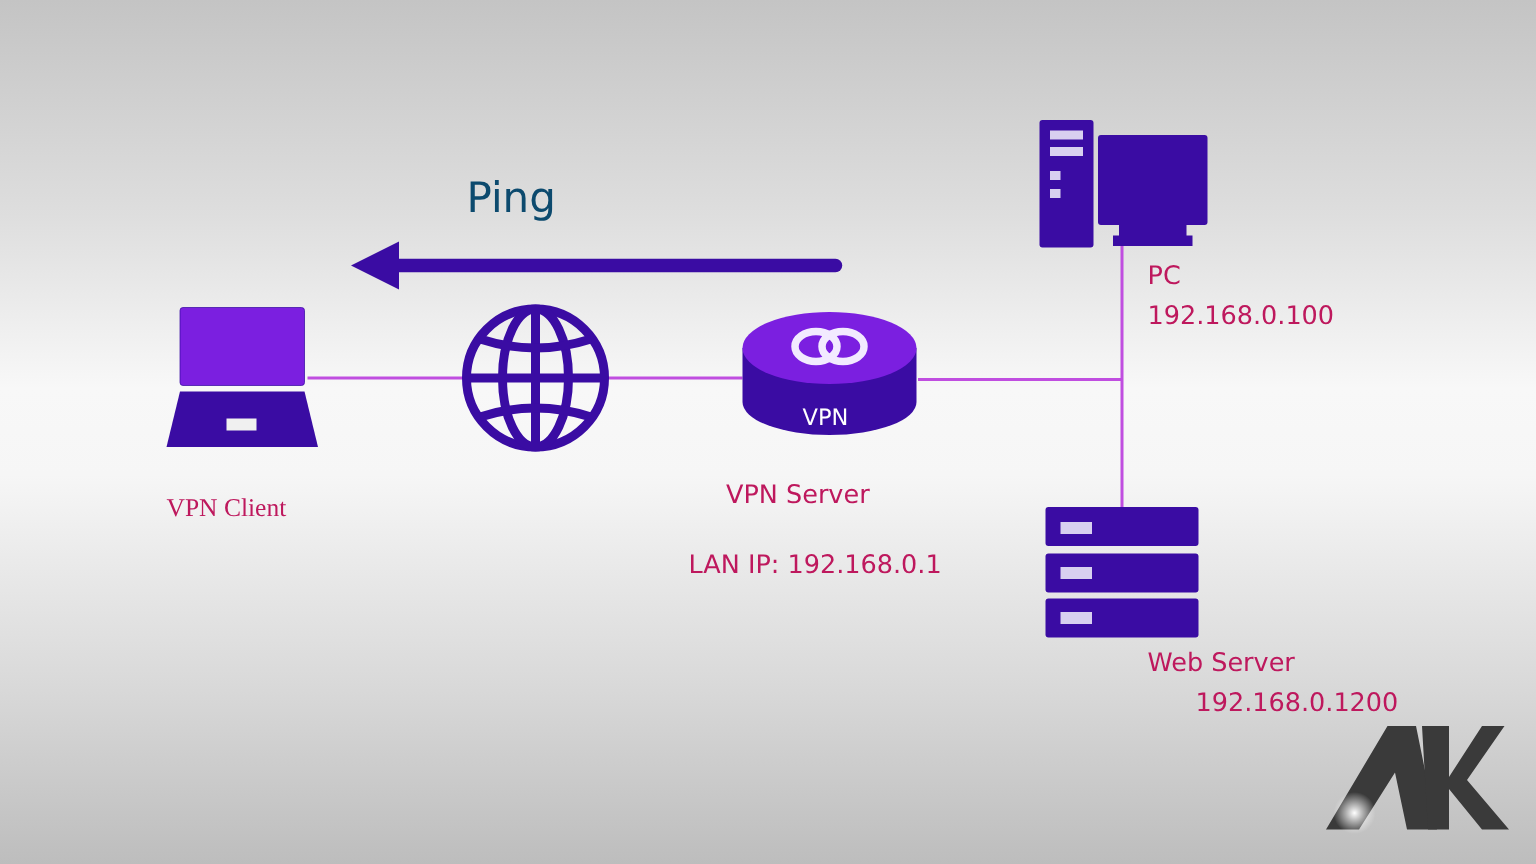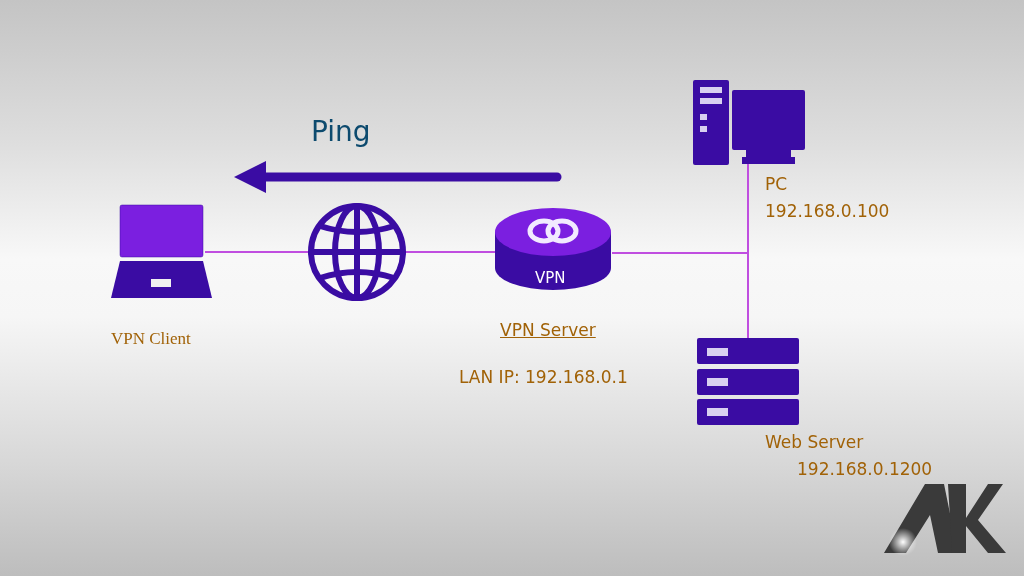--- a/index.html
+++ b/index.html
@@ -1,19 +1,19 @@
 <!DOCTYPE html>
 <html><head>
 <meta charset="utf-8">
 <style>
   html,body{margin:0;padding:0;}
   body{width:1024px;height:576px;overflow:hidden;position:relative;
     background:linear-gradient(180deg,#c4c4c4 0%,#dedede 25%,#f8f8f8 45%,#f6f6f6 55%,#d8d8d8 80%,#bdbdbd 100%);
     font-family:"DejaVu Sans",sans-serif;}
-  .lbl{position:absolute;color:#a16207;font-size:17px;line-height:24px;white-space:nowrap;font-family:"DejaVu Sans",sans-serif;}
+  .lbl{position:absolute;color:#be185d;font-size:17px;line-height:24px;white-space:nowrap;font-family:"DejaVu Sans",sans-serif;}
   svg.main{position:absolute;left:0;top:0;}
 </style>
 </head>
 <body>
 
 <svg class="main" width="1024" height="576" viewBox="0 0 1024 576">
 
   <g>
     <line x1="205" y1="252" x2="310" y2="252" stroke="#c04ee0" stroke-width="2"></line>
     <line x1="405" y1="252" x2="495" y2="252" stroke="#c04ee0" stroke-width="2"></line>
@@ -81,20 +81,20 @@
     <circle cx="903" cy="542" r="14" fill="url(#glow)"></circle>
   </g>
 </svg>
 
 <div class="lbl" style="left:311px;top:114px;font-size:28px;line-height:36px;color:#0c4a6e;">Ping</div>
 
 <div class="lbl" style="left:111px;top:327px;font-family:Liberation Serif, serif;">VPN Client</div>
 
 <div class="lbl" style="left:535px;top:266px;color:#ffffff;font-weight:normal;font-size:15px;">VPN</div>
 
-<div class="lbl" style="left:500px;top:318px;text-decoration:underline;">VPN Server</div>
+<div class="lbl" style="left:484px;top:318px;">VPN Server</div>
 <div class="lbl" style="left:459px;top:365px;">LAN IP: 192.168.0.1</div>
 
 <div class="lbl" style="left:765px;top:172px;">PC</div>
 <div class="lbl" style="left:765px;top:199px;">192.168.0.100</div>
 
 <div class="lbl" style="left:765px;top:430px;">Web Server</div>
 <div class="lbl" style="left:765px;top:457px;margin-left:32px;">192.168.0.1200</div>
 
 </body></html>

